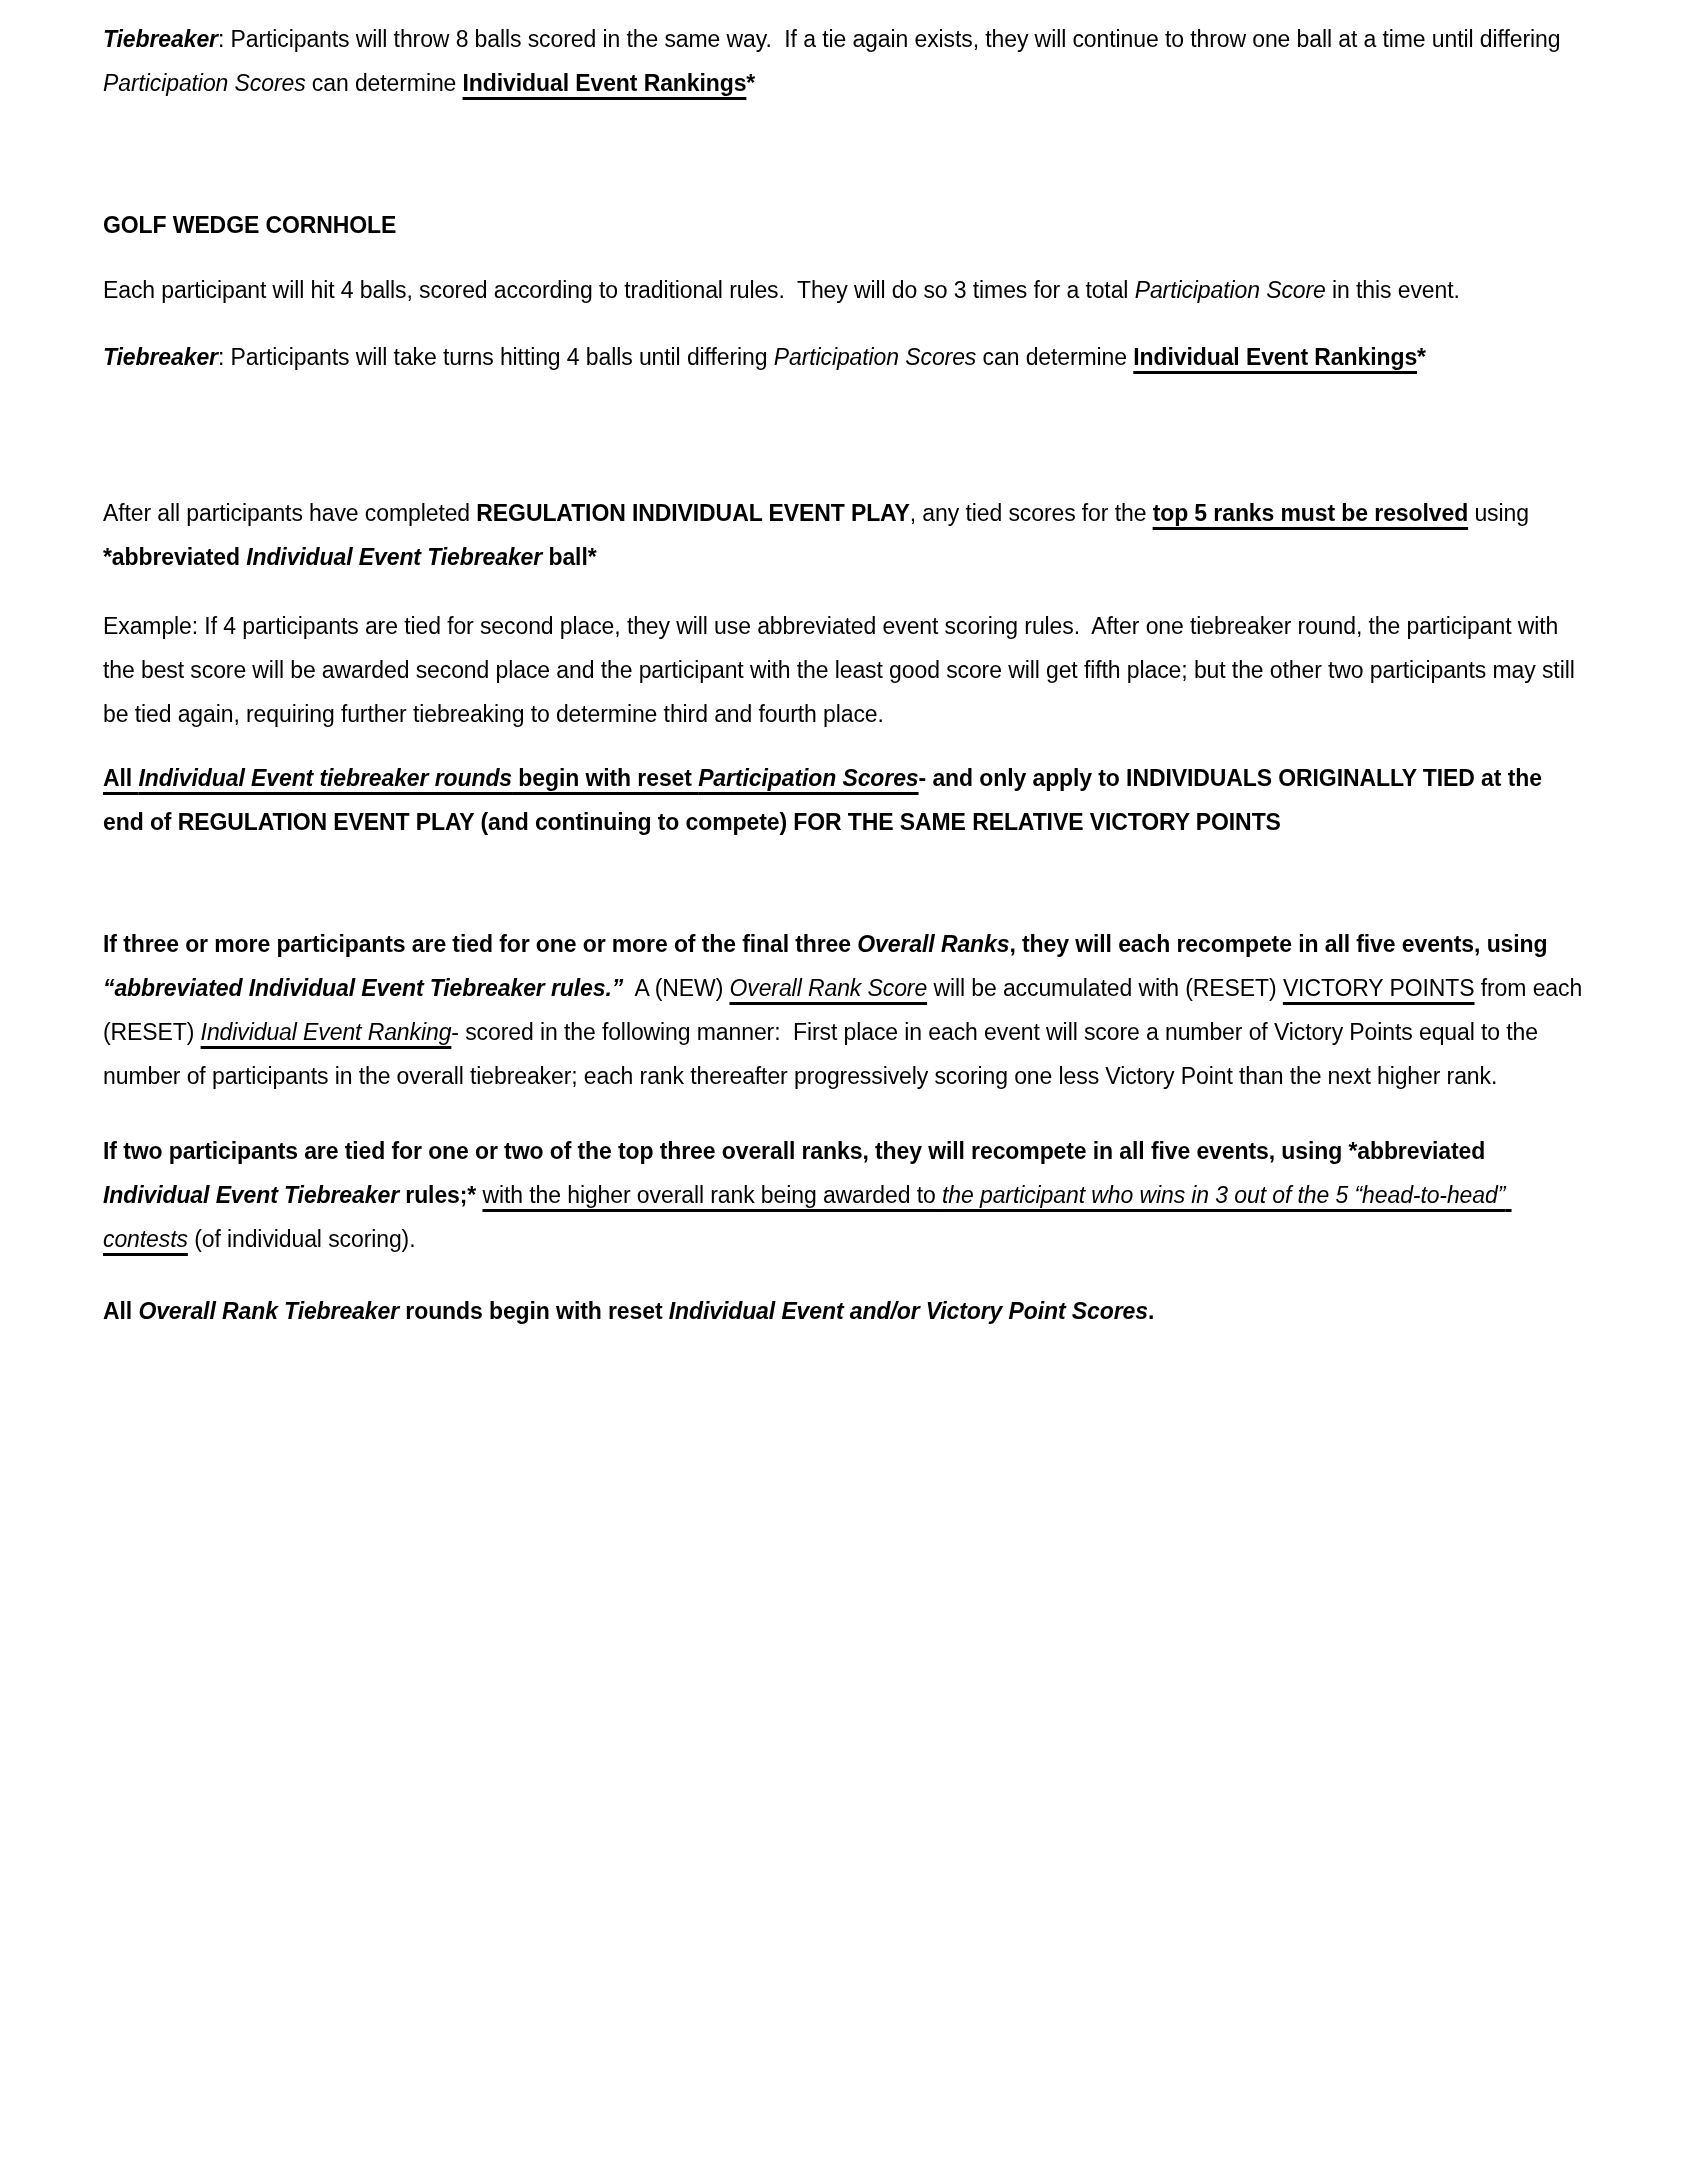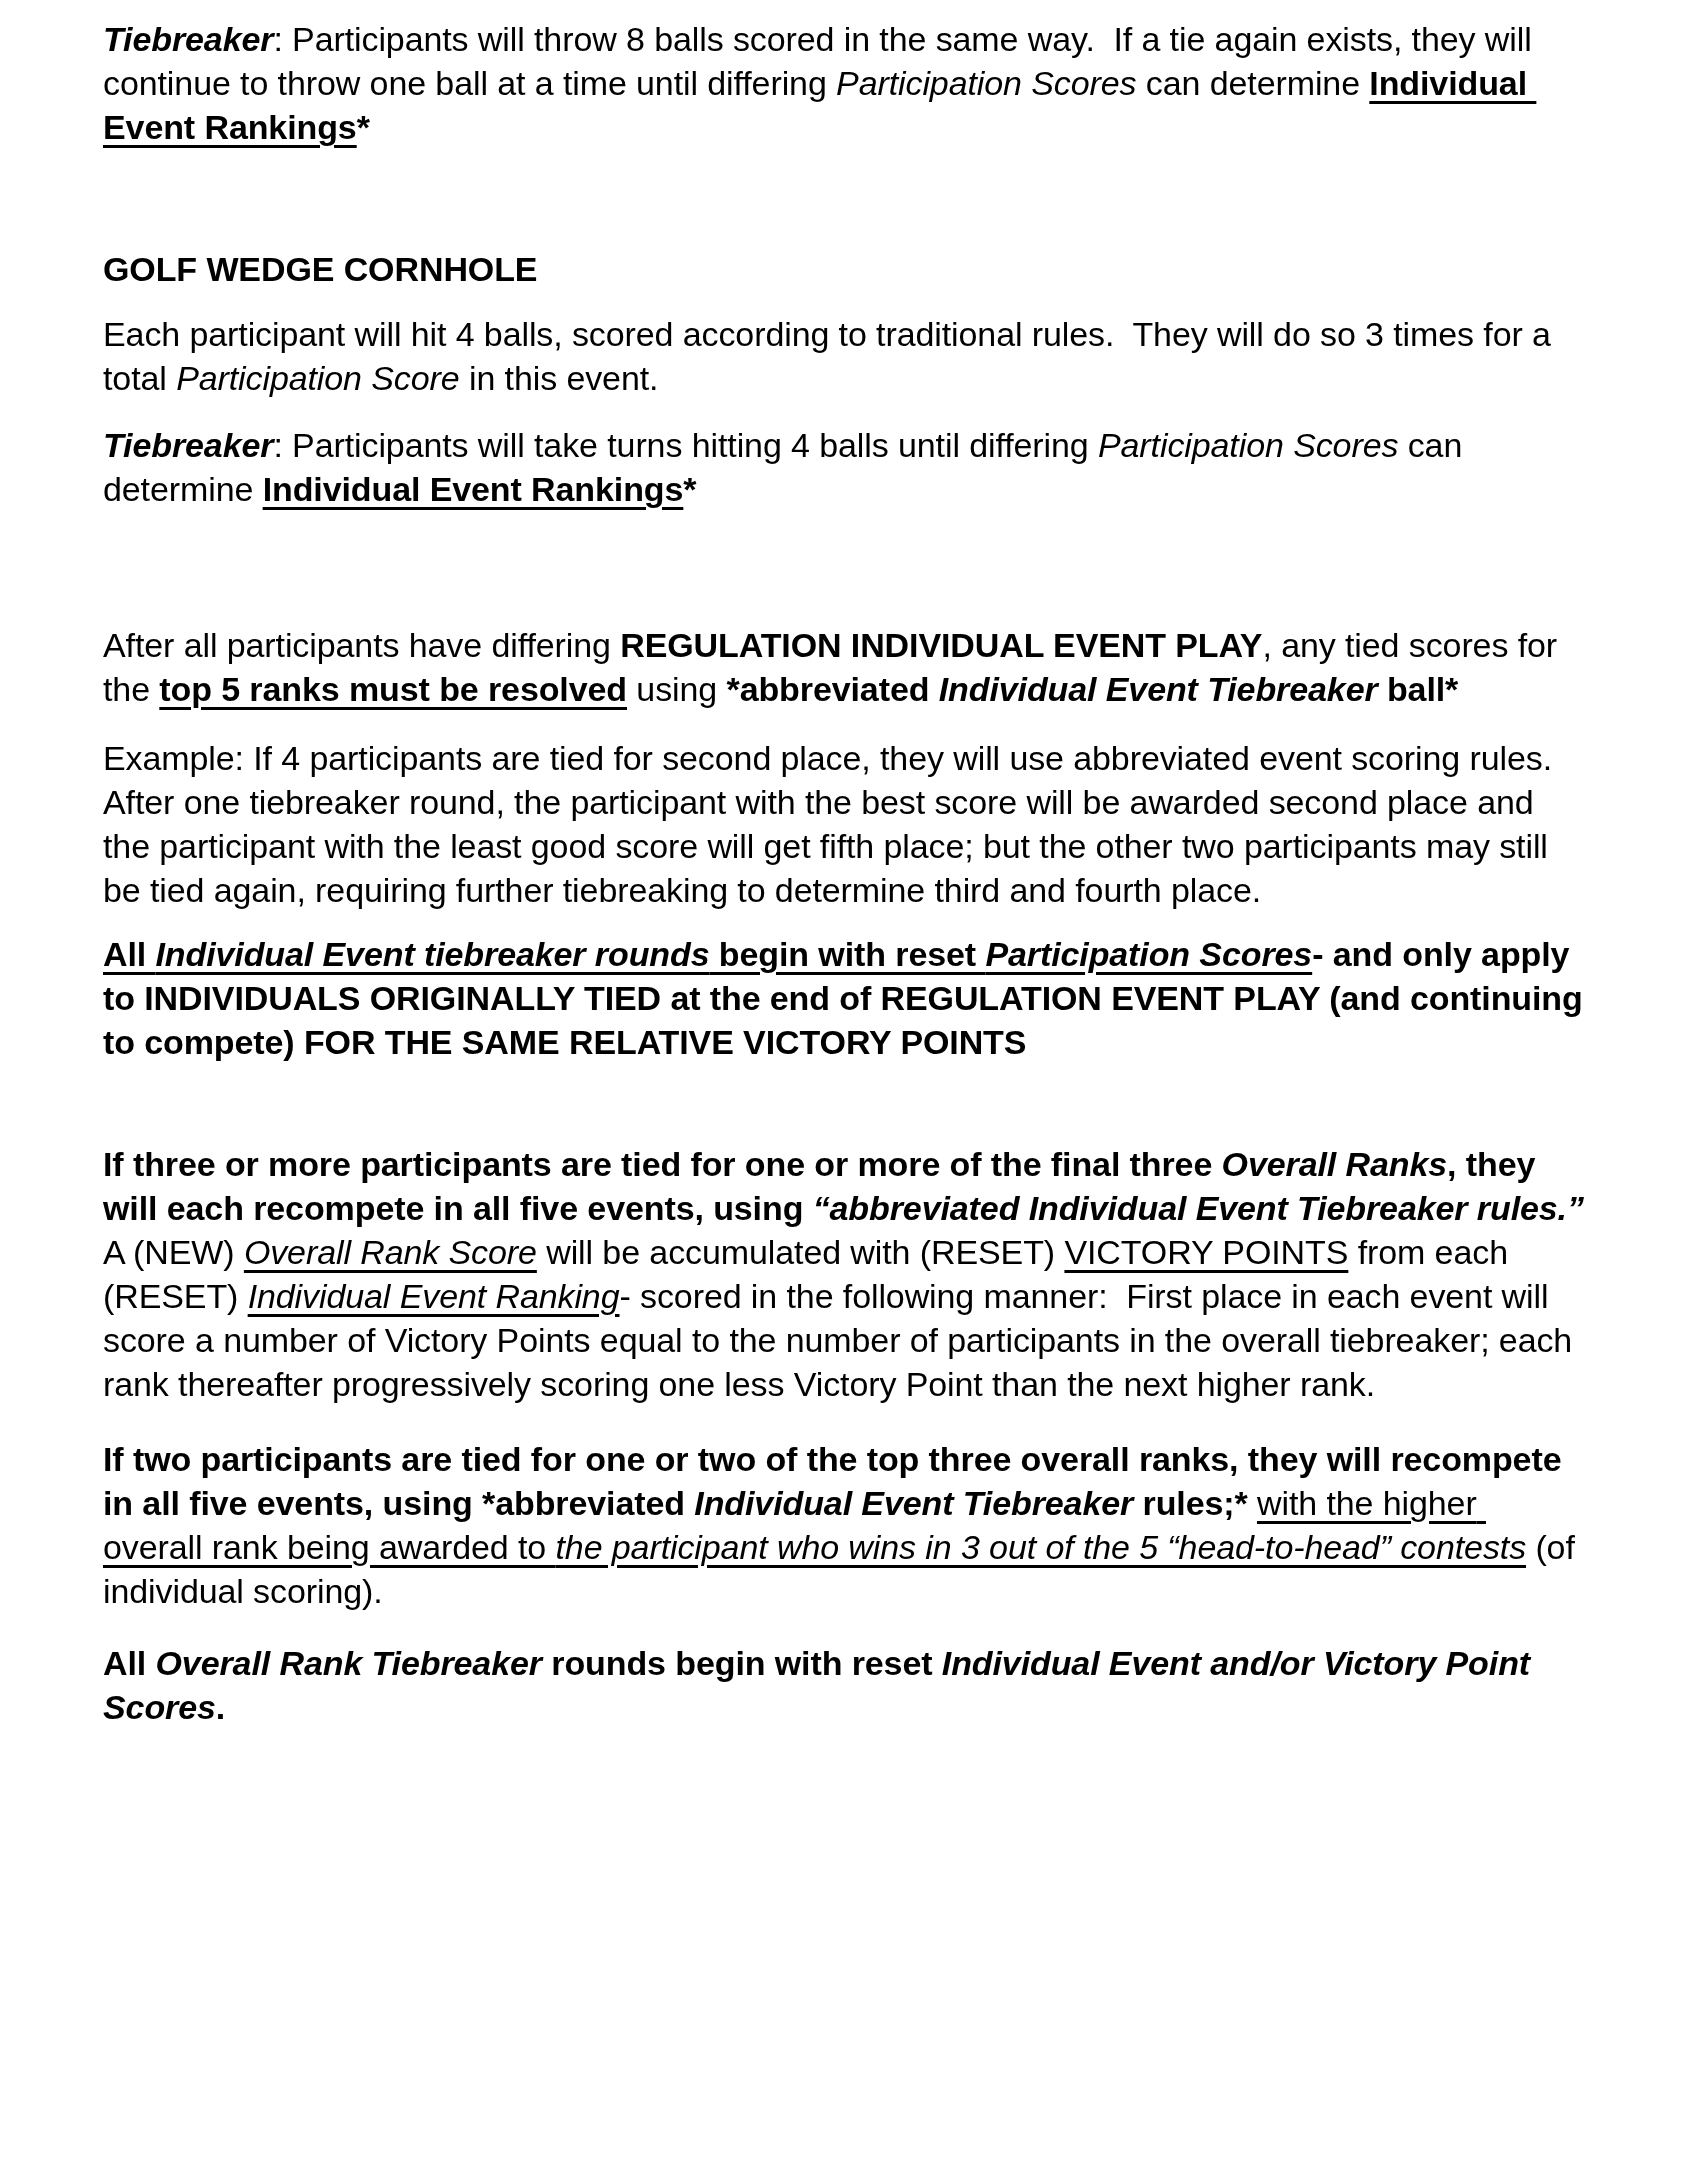--- a/index.html
+++ b/index.html
@@ -16,21 +16,21 @@
   }
   .page {
     box-sizing: border-box;
     width: 1687px;
     height: 2183px;
     padding: 17px 103px 0 103px;
     background: #ffffff;
   }
   .para {
     width: 1482px;
-    font-size: 34px;
+    font-size: 23px;
     line-height: 44px;
     white-space: pre-wrap;
     word-wrap: break-word;
     margin: 0;
     letter-spacing: -0.1px;
   }
   
   .b { font-weight: bold; }
   .i { font-style: italic; }
   .u {
@@ -60,21 +60,21 @@
 
   <div class="para mb-p1"><span class="b i">Tiebreaker</span><span>: Participants will throw 8 balls scored in the same way.  If a tie again exists, they will continue to throw one ball at a time until differing </span><span class="i">Participation Scores</span><span> can determine </span><span class="b u">Individual Event Rankings</span><span class="b">*</span></div>
 
   <div class="para mb-h1"><span class="b">GOLF WEDGE CORNHOLE</span></div>
 
   <div class="para mb-p2"><span>Each participant will hit 4 balls, scored according to traditional rules.  They will do so 3 times for a total </span><span class="i">Participation Score</span><span> in this event.</span></div>
 
   <div class="para mb-p3"><span class="b i">Tiebreaker</span><span>: Participants will take turns hitting 4 balls until differing </span><span class="i">Participation Scores</span><span> can determine </span><span class="b u">Individual Event Rankings</span><span class="b">*</span></div>
 
 
-  <div class="para mb-p4"><span>After all participants have differing </span><span class="b">REGULATION INDIVIDUAL EVENT PLAY</span><span>, any tied scores for the </span><span class="b u">top 5 ranks must be resolved</span><span> using </span><span class="b">*abbreviated </span><span class="b i">Individual Event Tiebreaker</span><span class="b"> ball*</span></div>
+  <div class="para mb-p4"><span>After all participants have completed </span><span class="b">REGULATION INDIVIDUAL EVENT PLAY</span><span>, any tied scores for the </span><span class="b u">top 5 ranks must be resolved</span><span> using </span><span class="b">*abbreviated </span><span class="b i">Individual Event Tiebreaker</span><span class="b"> ball*</span></div>
 
   <div class="para mb-p5"><span>Example: If 4 participants are tied for second place, they will use abbreviated event scoring rules.  After one tiebreaker round, the participant with the best score will be awarded second place and the participant with the least good score will get fifth place; but the other two participants may still be tied again, requiring further tiebreaking to determine third and fourth place.</span></div>
 
   <div class="para mb-p6"><span class="b u">All </span><span class="b i u">Individual Event tiebreaker rounds</span><span class="b u"> begin with reset </span><span class="b i u">Participation Scores</span><span class="b">- and only apply to INDIVIDUALS ORIGINALLY TIED at the end of REGULATION EVENT PLAY (and continuing to compete) FOR THE SAME RELATIVE VICTORY POINTS</span></div>
 
 
   <div class="para mb-p7"><span class="b">If three or more participants are tied for one or more of the final three </span><span class="b i">Overall Ranks</span><span class="b">, they will each recompete in all five events, using </span><span class="b i">“abbreviated Individual Event Tiebreaker rules.”</span><span>  A (NEW) </span><span class="i u">Overall Rank Score</span><span> will be accumulated with (RESET) </span><span class="u">VICTORY POINTS</span><span> from each (RESET) </span><span class="i u">Individual Event Ranking</span><span>- scored in the following manner:  First place in each event will score a number of Victory Points equal to the number of participants in the overall tiebreaker; each rank thereafter progressively scoring one less Victory Point than the next higher rank.</span></div>
 
   <div class="para mb-p8"><span class="b">If two participants are tied for one or two of the top three overall ranks, they will recompete in all five events, using </span><span class="b">*abbreviated </span><span class="b i">Individual Event Tiebreaker</span><span class="b"> rules;* </span><span class="u">with the higher overall rank being awarded to </span><span class="i u">the participant who wins in 3 out of the 5 “head-to-head” contests</span><span> (of individual scoring).</span></div>
 

